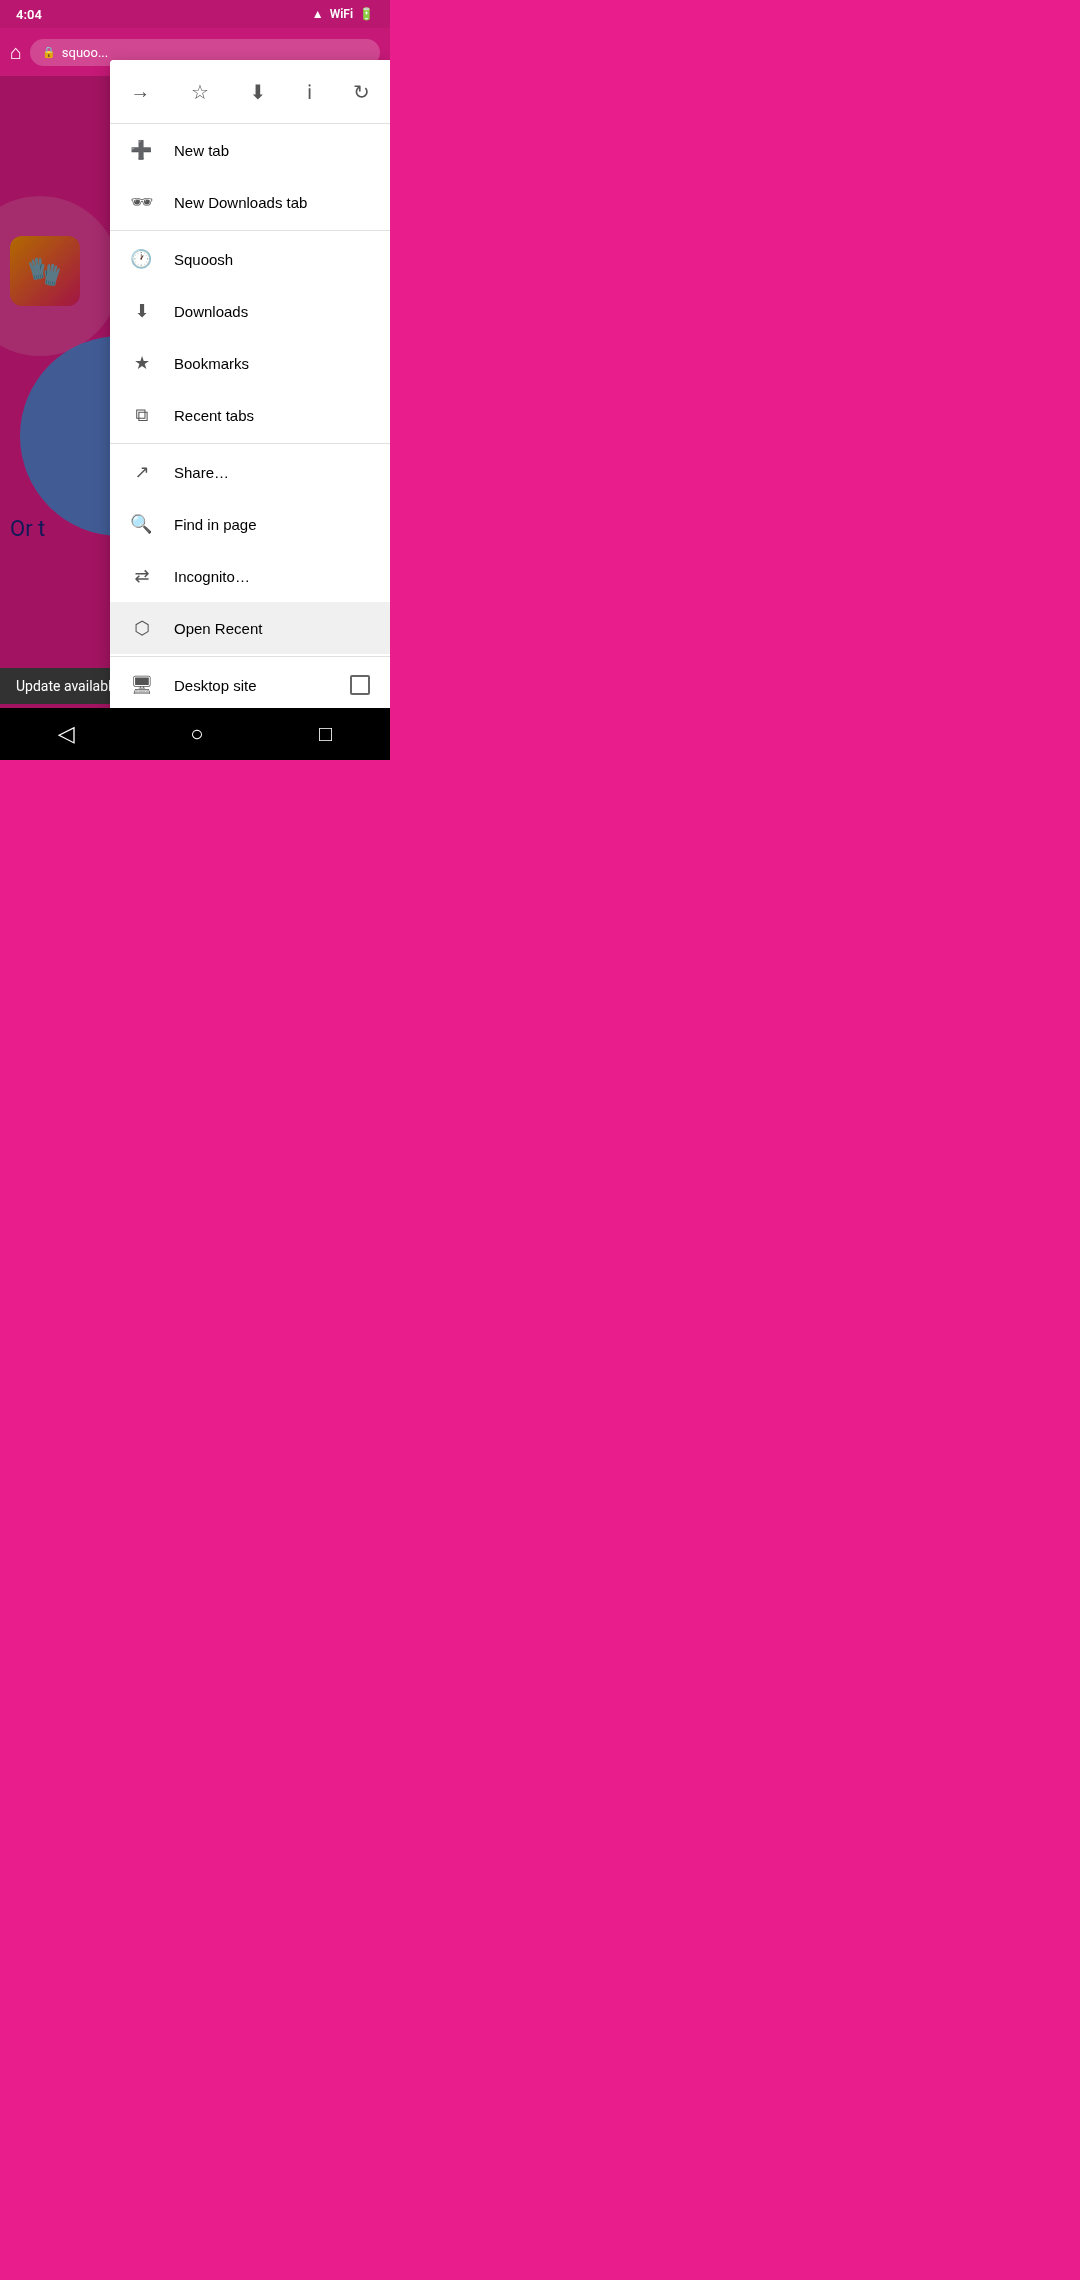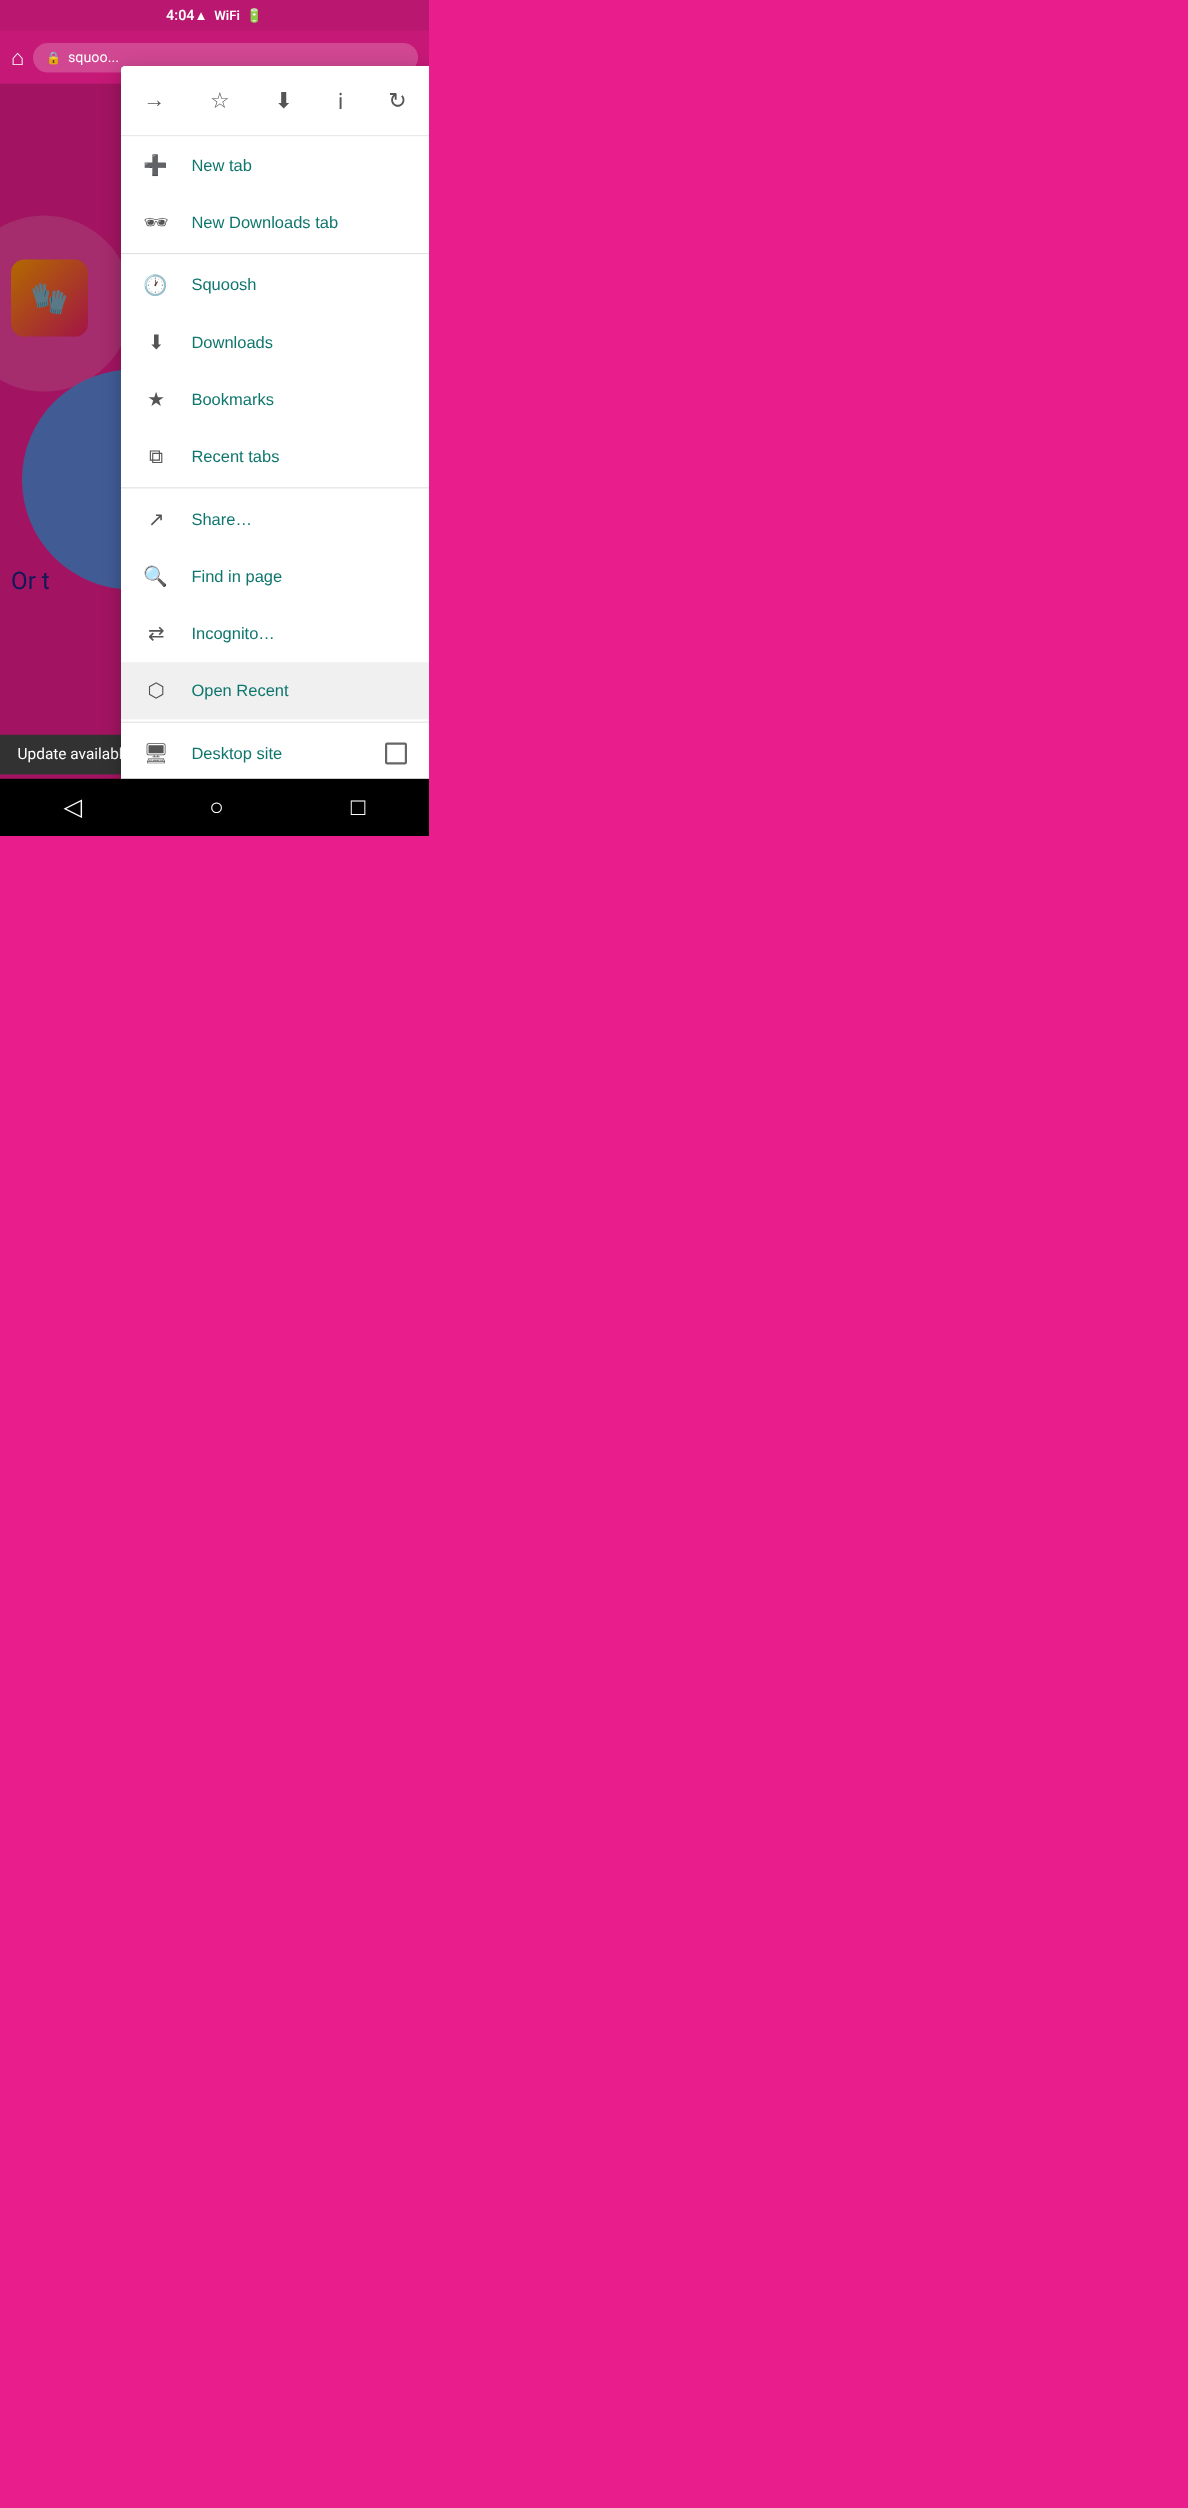--- a/index.html
+++ b/index.html
@@ -12,21 +12,21 @@
       font-family: 'Roboto', Arial, sans-serif;
       position: relative;
       overflow: hidden;
     }
 
     
     .status-bar {
       background: rgba(0,0,0,0.2);
       color: white;
       display: flex;
-      justify-content: center;
+      justify-content: space-between;
       align-items: center;
       padding: 6px 16px;
       font-size: 13px;
       font-weight: 600;
       height: 28px;
     }
     .status-icons {
       display: flex;
       gap: 6px;
       align-items: center;
@@ -141,21 +141,21 @@
       height: 24px;
       display: flex;
       align-items: center;
       justify-content: center;
       font-size: 18px;
       color: #555;
       flex-shrink: 0;
     }
     .menu-label {
       font-size: 15px;
-      color: #0f766e;
+      color: #000000;
       flex: 1;
     }
     .menu-checkbox {
       width: 20px;
       height: 20px;
       border: 2px solid #666;
       border-radius: 2px;
     }
     .divider {
       height: 1px;

